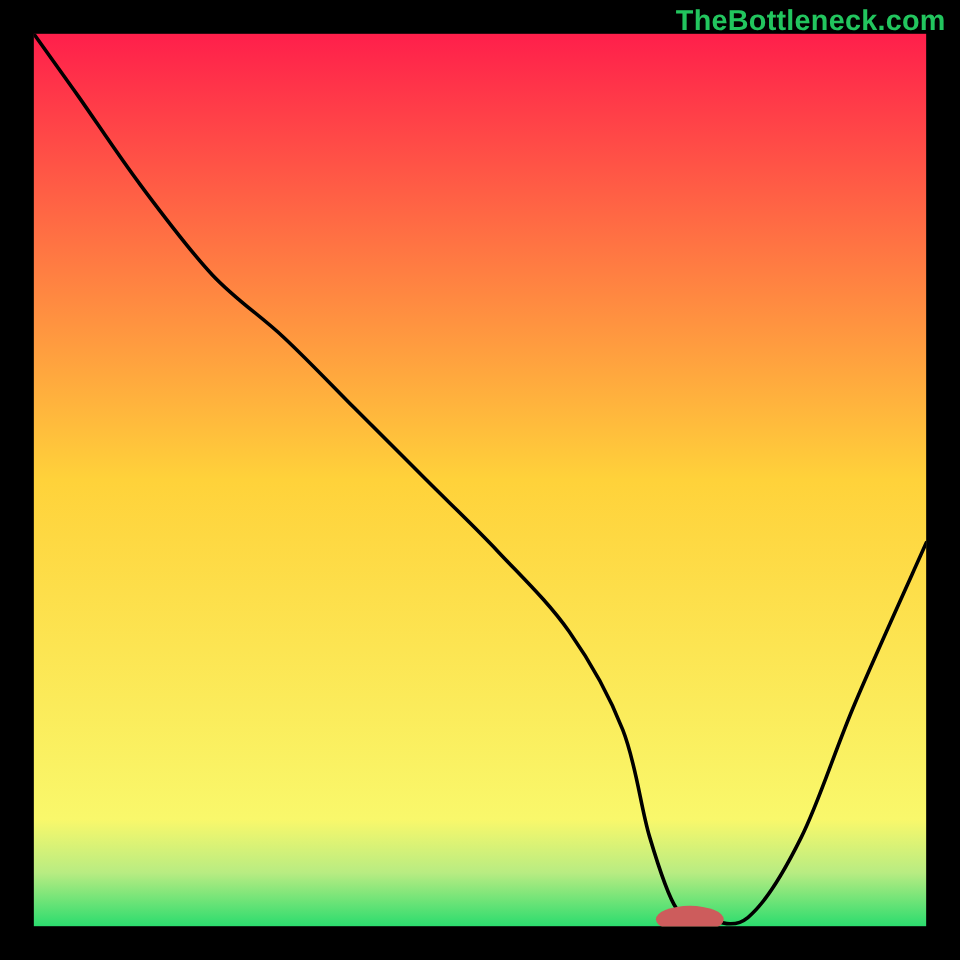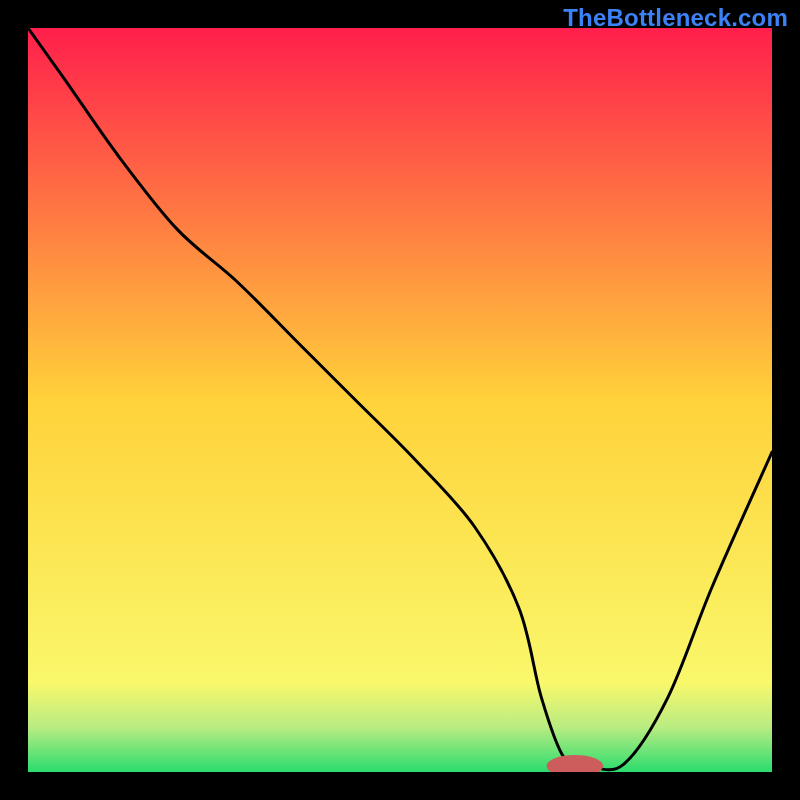--- a/index.html
+++ b/index.html
@@ -16,21 +16,21 @@
     top: 0;
     left: 0;
     width: 800px;
     height: 800px;
     background: #000;
   }
   .watermark {
     position: absolute;
     top: 4px;
     right: 12px;
-    color: #3b82f6;
+    color: #22c55e;
     font-size: 24px;
     font-weight: 600;
     letter-spacing: 0.2px;
     user-select: none;
     pointer-events: none;
   }
   svg.plot {
     position: absolute;
     left: 28px;
     top: 28px;

